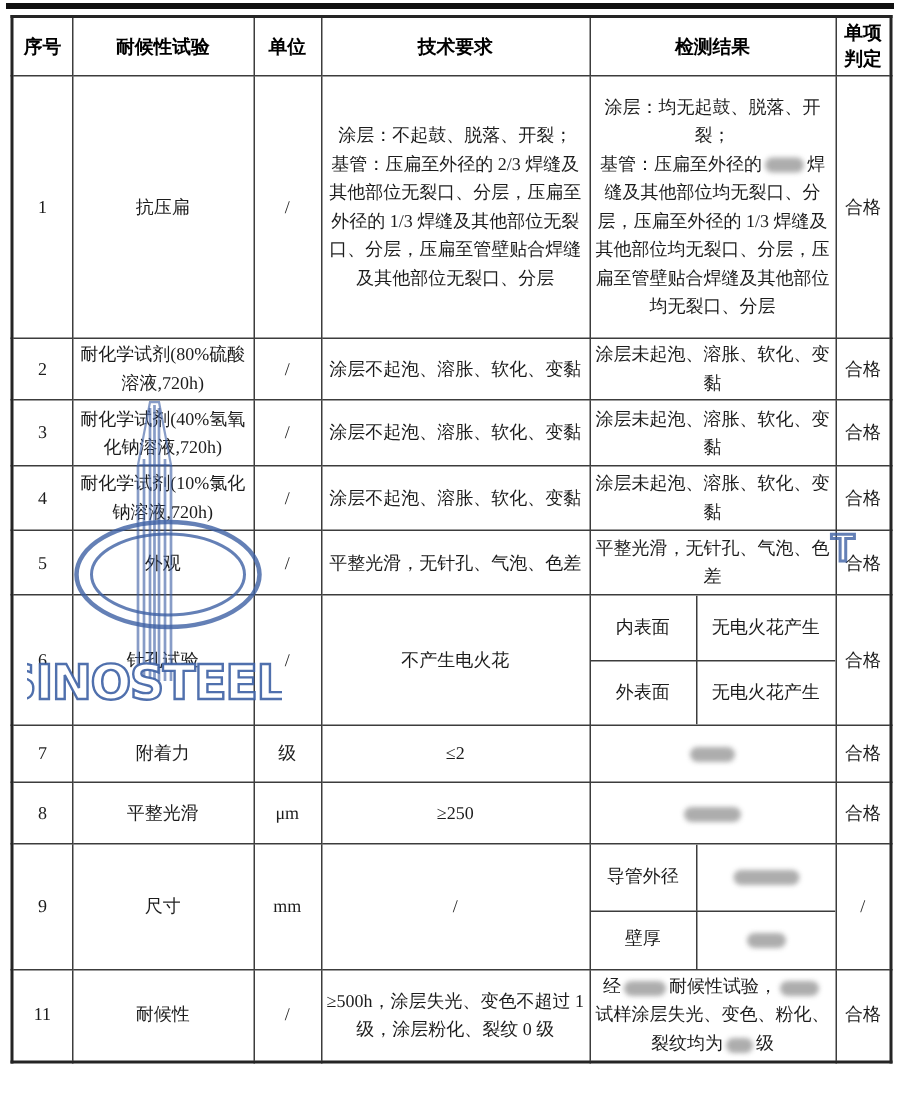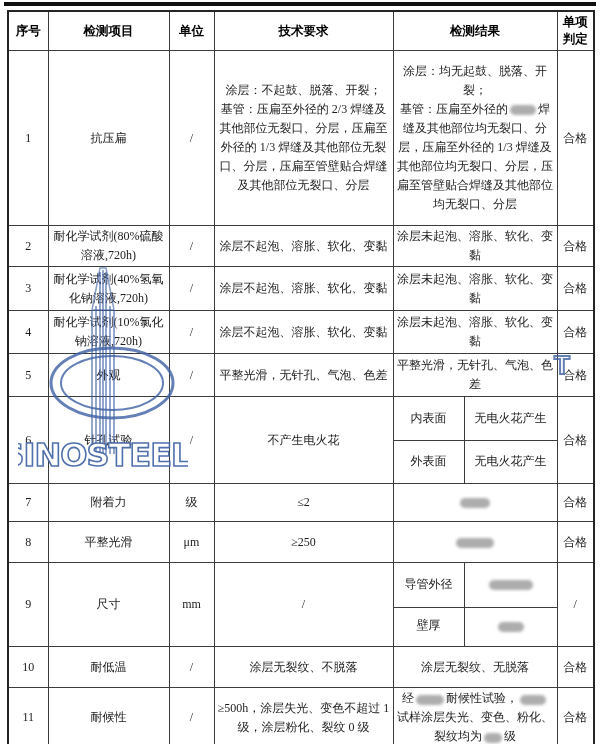--- a/index.html
+++ b/index.html
@@ -43,21 +43,21 @@
         <col style="width:121px">
         <col style="width:45px">
       <col style="width:179px">
         <col style="width:164px">
         <col style="width:37px">
     </colgroup>
 
     <tbody>
         <tr style="height:36px;">
       <th>序号</th>
-      <th>检测项目</th>
+      <th>耐候性试验</th>
       <th>单位</th>
       <th>技术要求</th>
       <th>检测结果</th>
       <th>单项判定</th>
     </tr>
 
     <tr style="height:175px;">
       <td>1</td>
       <td>抗压扁</td>
       <td>/</td>
@@ -155,28 +155,20 @@
               </div>
           <div class="bt">壁厚</div>
           <div class="bl bt">
                 <span class="redact w26"></span>
               </div>
         </div>
       </td>
       <td>/</td>
     </tr>
 
-    <tr style="height:41px;">
-      <td>10</td>
-      <td>耐低温</td>
-      <td>/</td>
-      <td>涂层无裂纹、不脱落</td>
-      <td>涂层无裂纹、无脱落</td>
-      <td>合格</td>
-    </tr>
 
     <tr style="height:61px;">
       <td>11</td>
       <td>耐候性</td>
       <td>/</td>
       <td>≥500h，涂层失光、变色不超过 1 级，涂层粉化、裂纹 0 级</td>
       <td><span>经</span><span class="redact w28"></span><span>耐候性试验，</span><span class="redact w26"></span><span>试样涂层失光、变色、粉化、裂纹均为</span><span class="redact w18"></span><span>级</span></td>
       <td>合格</td>
     </tr>
   </tbody>

